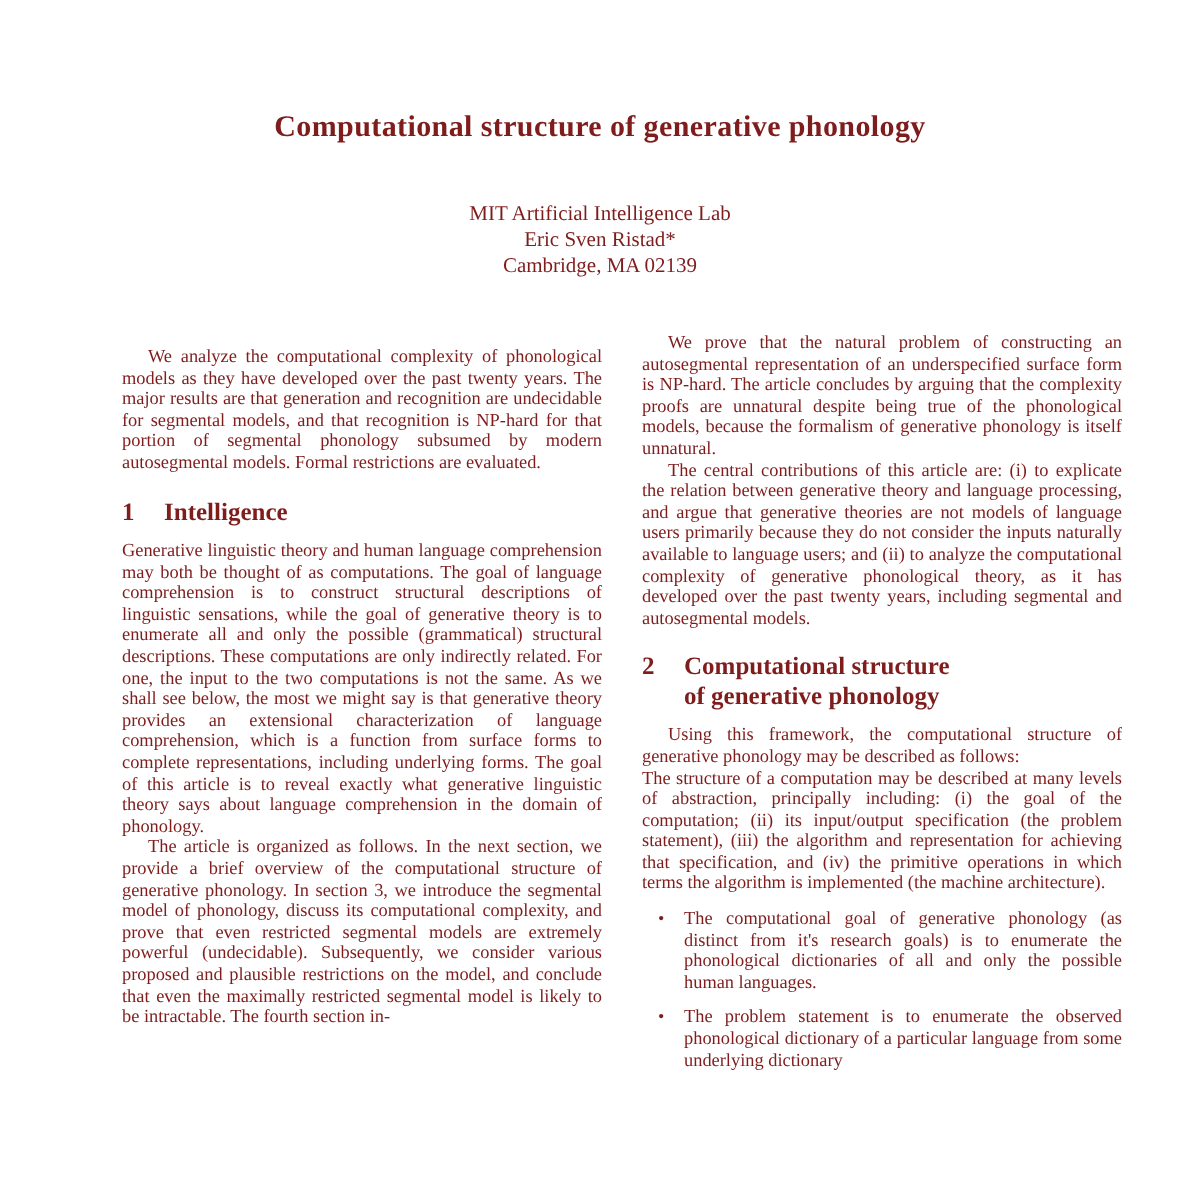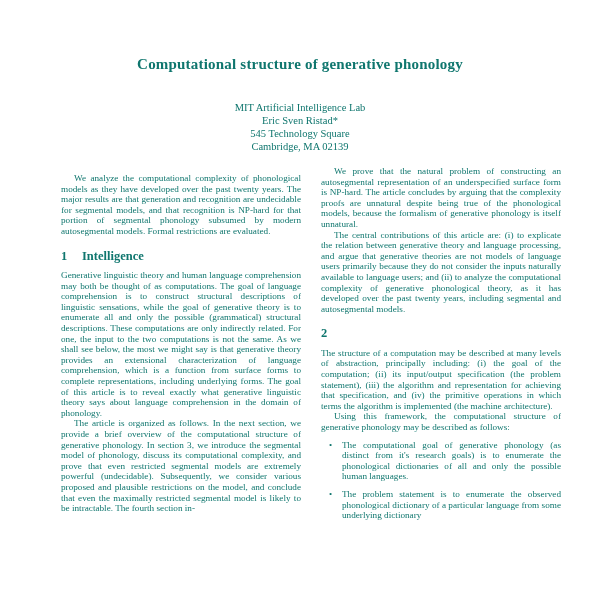--- a/index.html
+++ b/index.html
@@ -7,21 +7,21 @@
     padding: 0;
     background: #ffffff;
   }
   .page {
     position: relative;
     width: 600px;
     height: 600px;
     background: #ffffff;
     overflow: hidden;
     font-family: "Liberation Serif", "DejaVu Serif", serif;
-    color: #0f766e;
+    color: #7f1d1d;
   }
   .title-block {
     position: absolute;
     top: 56px;
     left: 0;
     width: 600px;
     text-align: center;
   }
   .title-line {
     font-size: 15px;
@@ -93,21 +93,20 @@
 
 <div class="page">
 
   <div class="title-block">
     <div class="title-line">Computational structure of generative phonology</div>
   </div>
 
   <div class="author-block">
     <div class="author-line">MIT Artificial Intelligence Lab</div>
     <div class="author-line">Eric Sven Ristad*</div>
-    <div class="author-line">545 Technology Square</div>
     <div class="author-line">Cambridge, MA 02139</div>
   </div>
 
   <div class="col col-left">
     <p class="para indent">We analyze the computational complexity of phonological models as they have developed over the past twenty years. The major results are that generation and recognition are undecidable for segmental models, and that recognition is NP-hard for that portion of segmental phonology subsumed by modern autosegmental models. Formal restrictions are evaluated.</p>
 
     <div class="sec-heading">
       <span class="sec-num">1</span>
       <span>Intelligence</span>
     </div>
@@ -115,24 +114,28 @@
     <p class="para">Generative linguistic theory and human language comprehension may both be thought of as computations. The goal of language comprehension is to construct structural descriptions of linguistic sensations, while the goal of generative theory is to enumerate all and only the possible (grammatical) structural descriptions. These computations are only indirectly related. For one, the input to the two computations is not the same. As we shall see below, the most we might say is that generative theory provides an extensional characterization of language comprehension, which is a function from surface forms to complete representations, including underlying forms. The goal of this article is to reveal exactly what generative linguistic theory says about language comprehension in the domain of phonology.</p>
     <p class="para indent">The article is organized as follows. In the next section, we provide a brief overview of the computational structure of generative phonology. In section 3, we introduce the segmental model of phonology, discuss its computational complexity, and prove that even restricted segmental models are extremely powerful (undecidable). Subsequently, we consider various proposed and plausible restrictions on the model, and conclude that even the maximally restricted segmental model is likely to be intractable. The fourth section in-</p>
   </div>
 
   <div class="col col-right">
     <p class="para indent">We prove that the natural problem of constructing an autosegmental representation of an underspecified surface form is NP-hard. The article concludes by arguing that the complexity proofs are unnatural despite being true of the phonological models, because the formalism of generative phonology is itself unnatural.</p>
     <p class="para indent">The central contributions of this article are: (i) to explicate the relation between generative theory and language processing, and argue that generative theories are not models of language users primarily because they do not consider the inputs naturally available to language users; and (ii) to analyze the computational complexity of generative phonological theory, as it has developed over the past twenty years, including segmental and autosegmental models.</p>
 
     <div class="sec-heading">
       <span class="sec-num">2</span>
+      <span>
+        <span class="sec-title-line">Computational structure</span>
+        <span class="sec-title-line">of generative phonology</span>
+      </span>
     </div>
 
+    <p class="para indent">Using this framework, the computational structure of generative phonology may be described as follows:</p>
     <p class="para">The structure of a computation may be described at many levels of abstraction, principally including: (i) the goal of the computation; (ii) its input/output specification (the problem statement), (iii) the algorithm and representation for achieving that specification, and (iv) the primitive operations in which terms the algorithm is implemented (the machine architecture).</p>
-    <p class="para indent">Using this framework, the computational structure of generative phonology may be described as follows:</p>
 
     <div class="bullet-item">
       <span class="bullet-marker">•</span>
       <p class="para">The computational goal of generative phonology (as distinct from it's research goals) is to enumerate the phonological dictionaries of all and only the possible human languages.</p>
     </div>
     <div class="bullet-item">
       <span class="bullet-marker">•</span>
       <p class="para">The problem statement is to enumerate the observed phonological dictionary of a particular language from some underlying dictionary</p>
     </div>
   </div>

